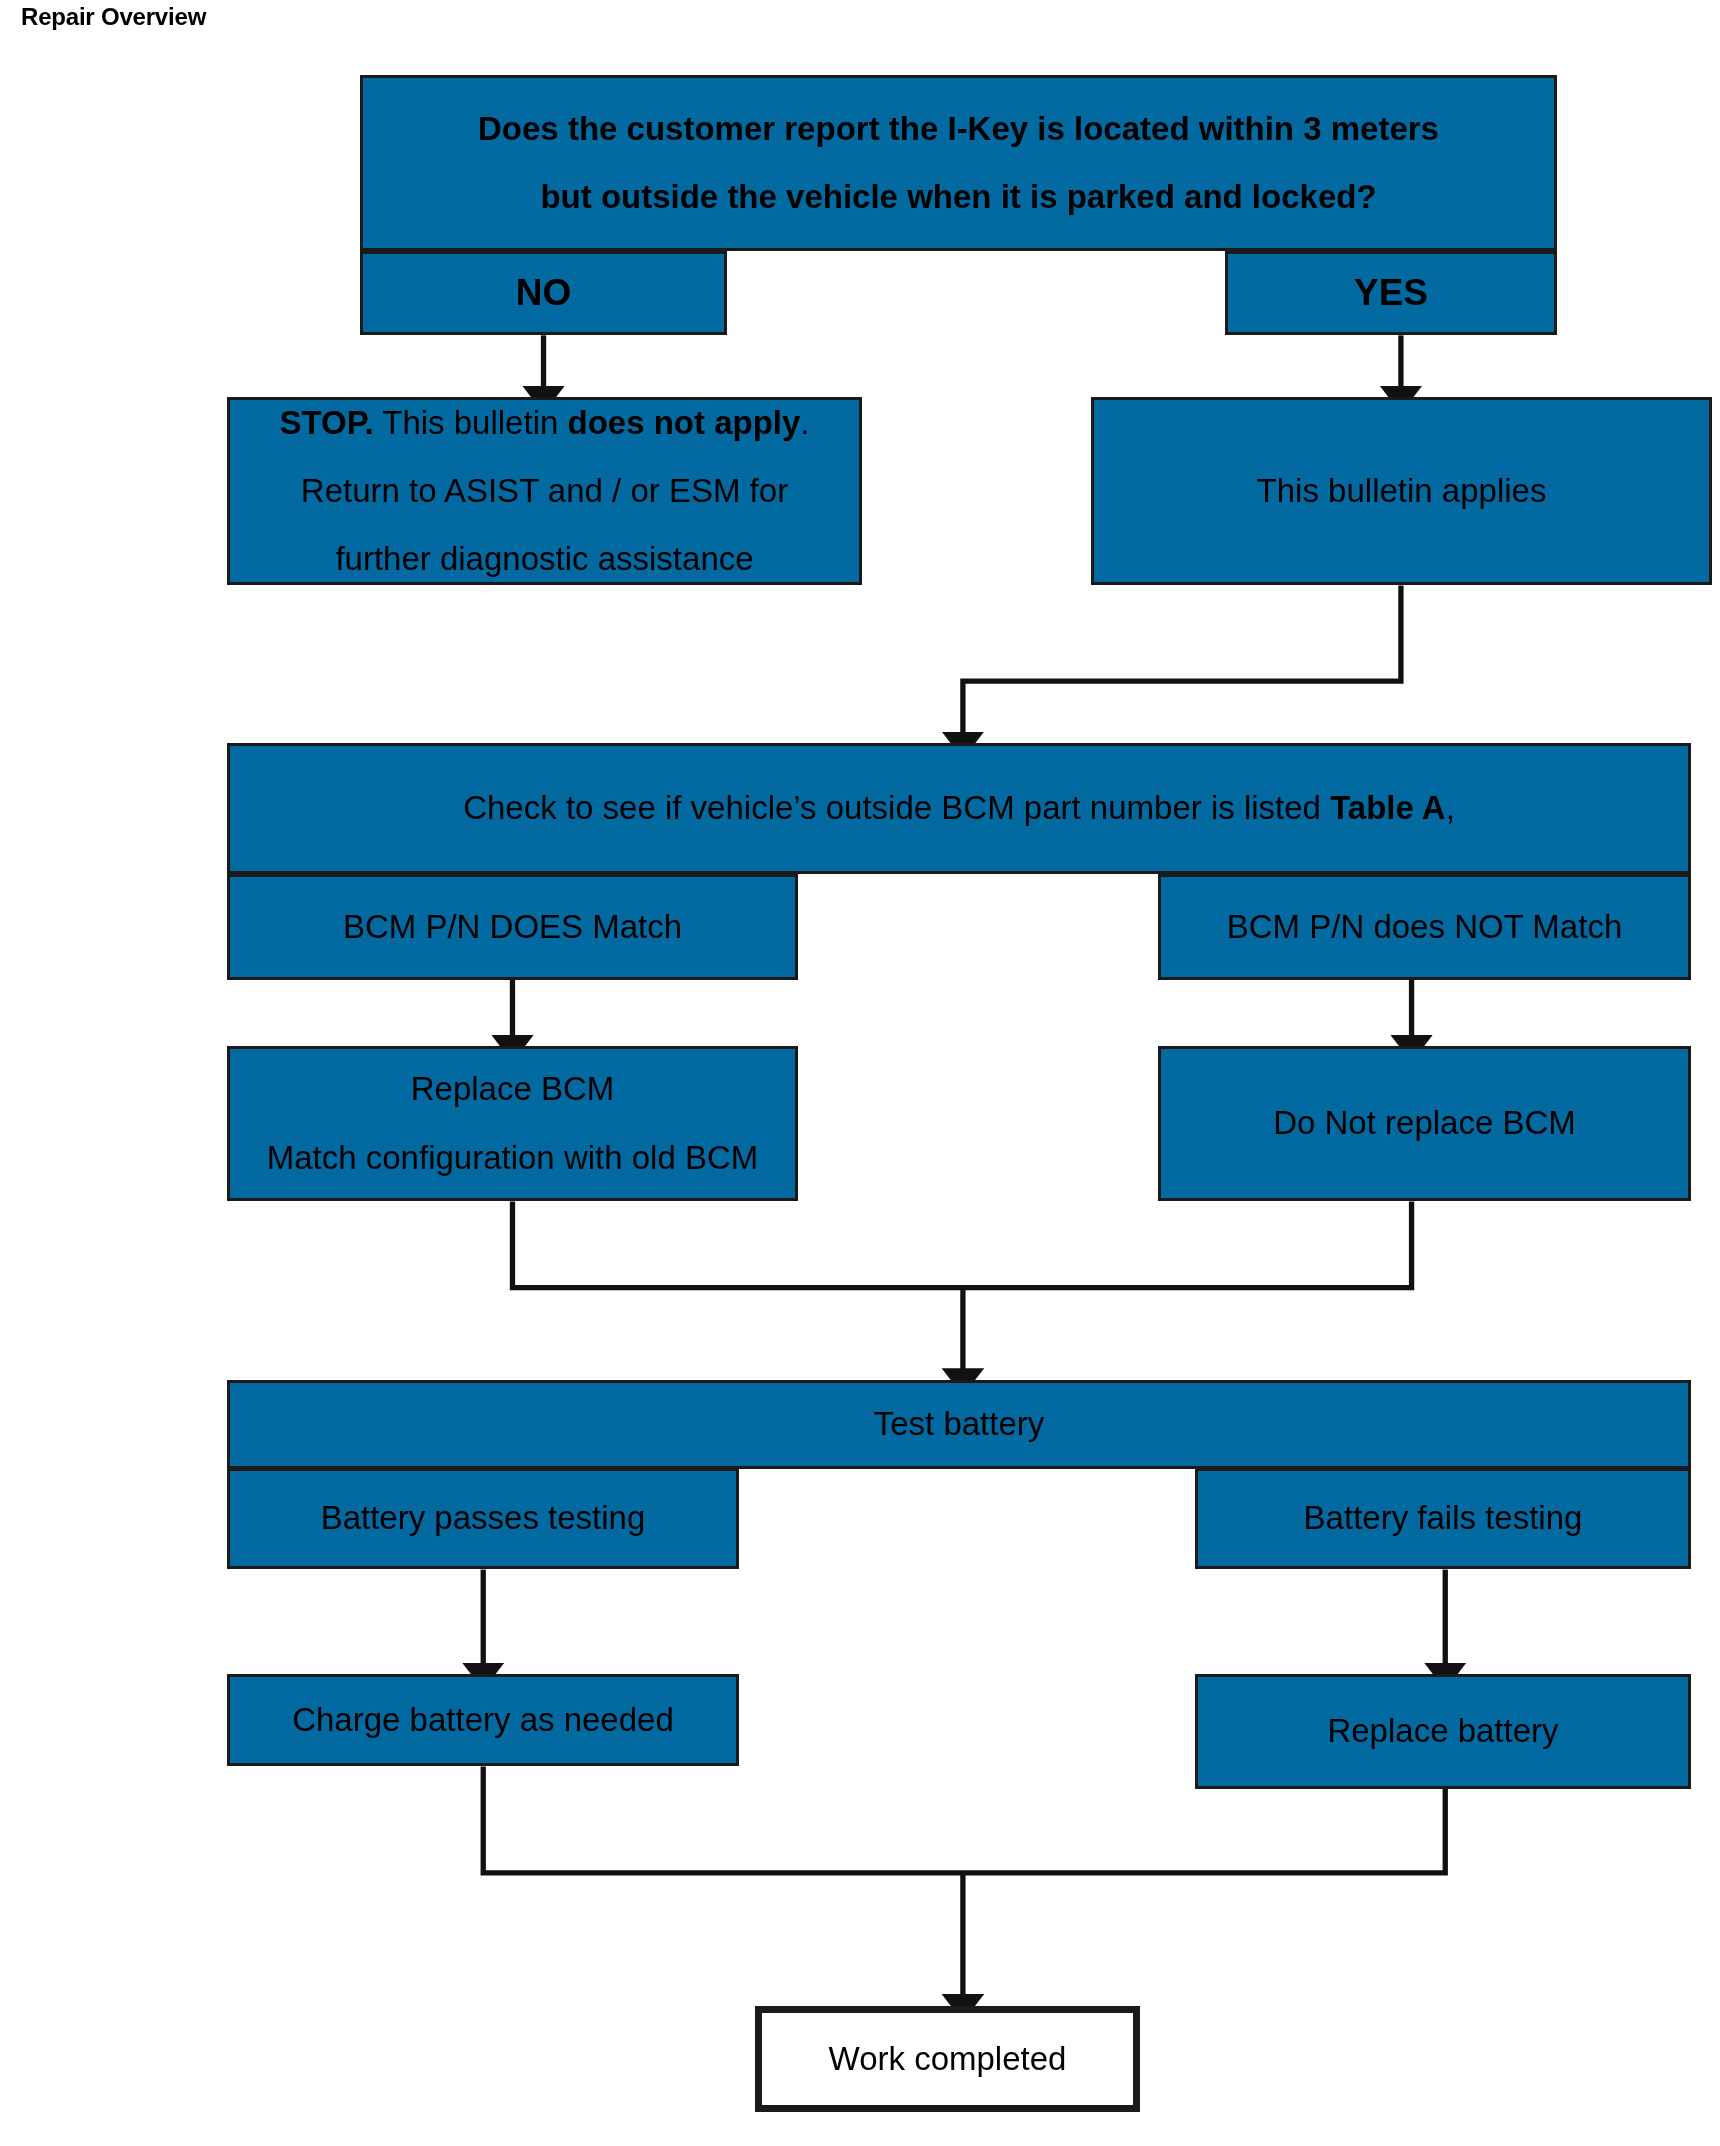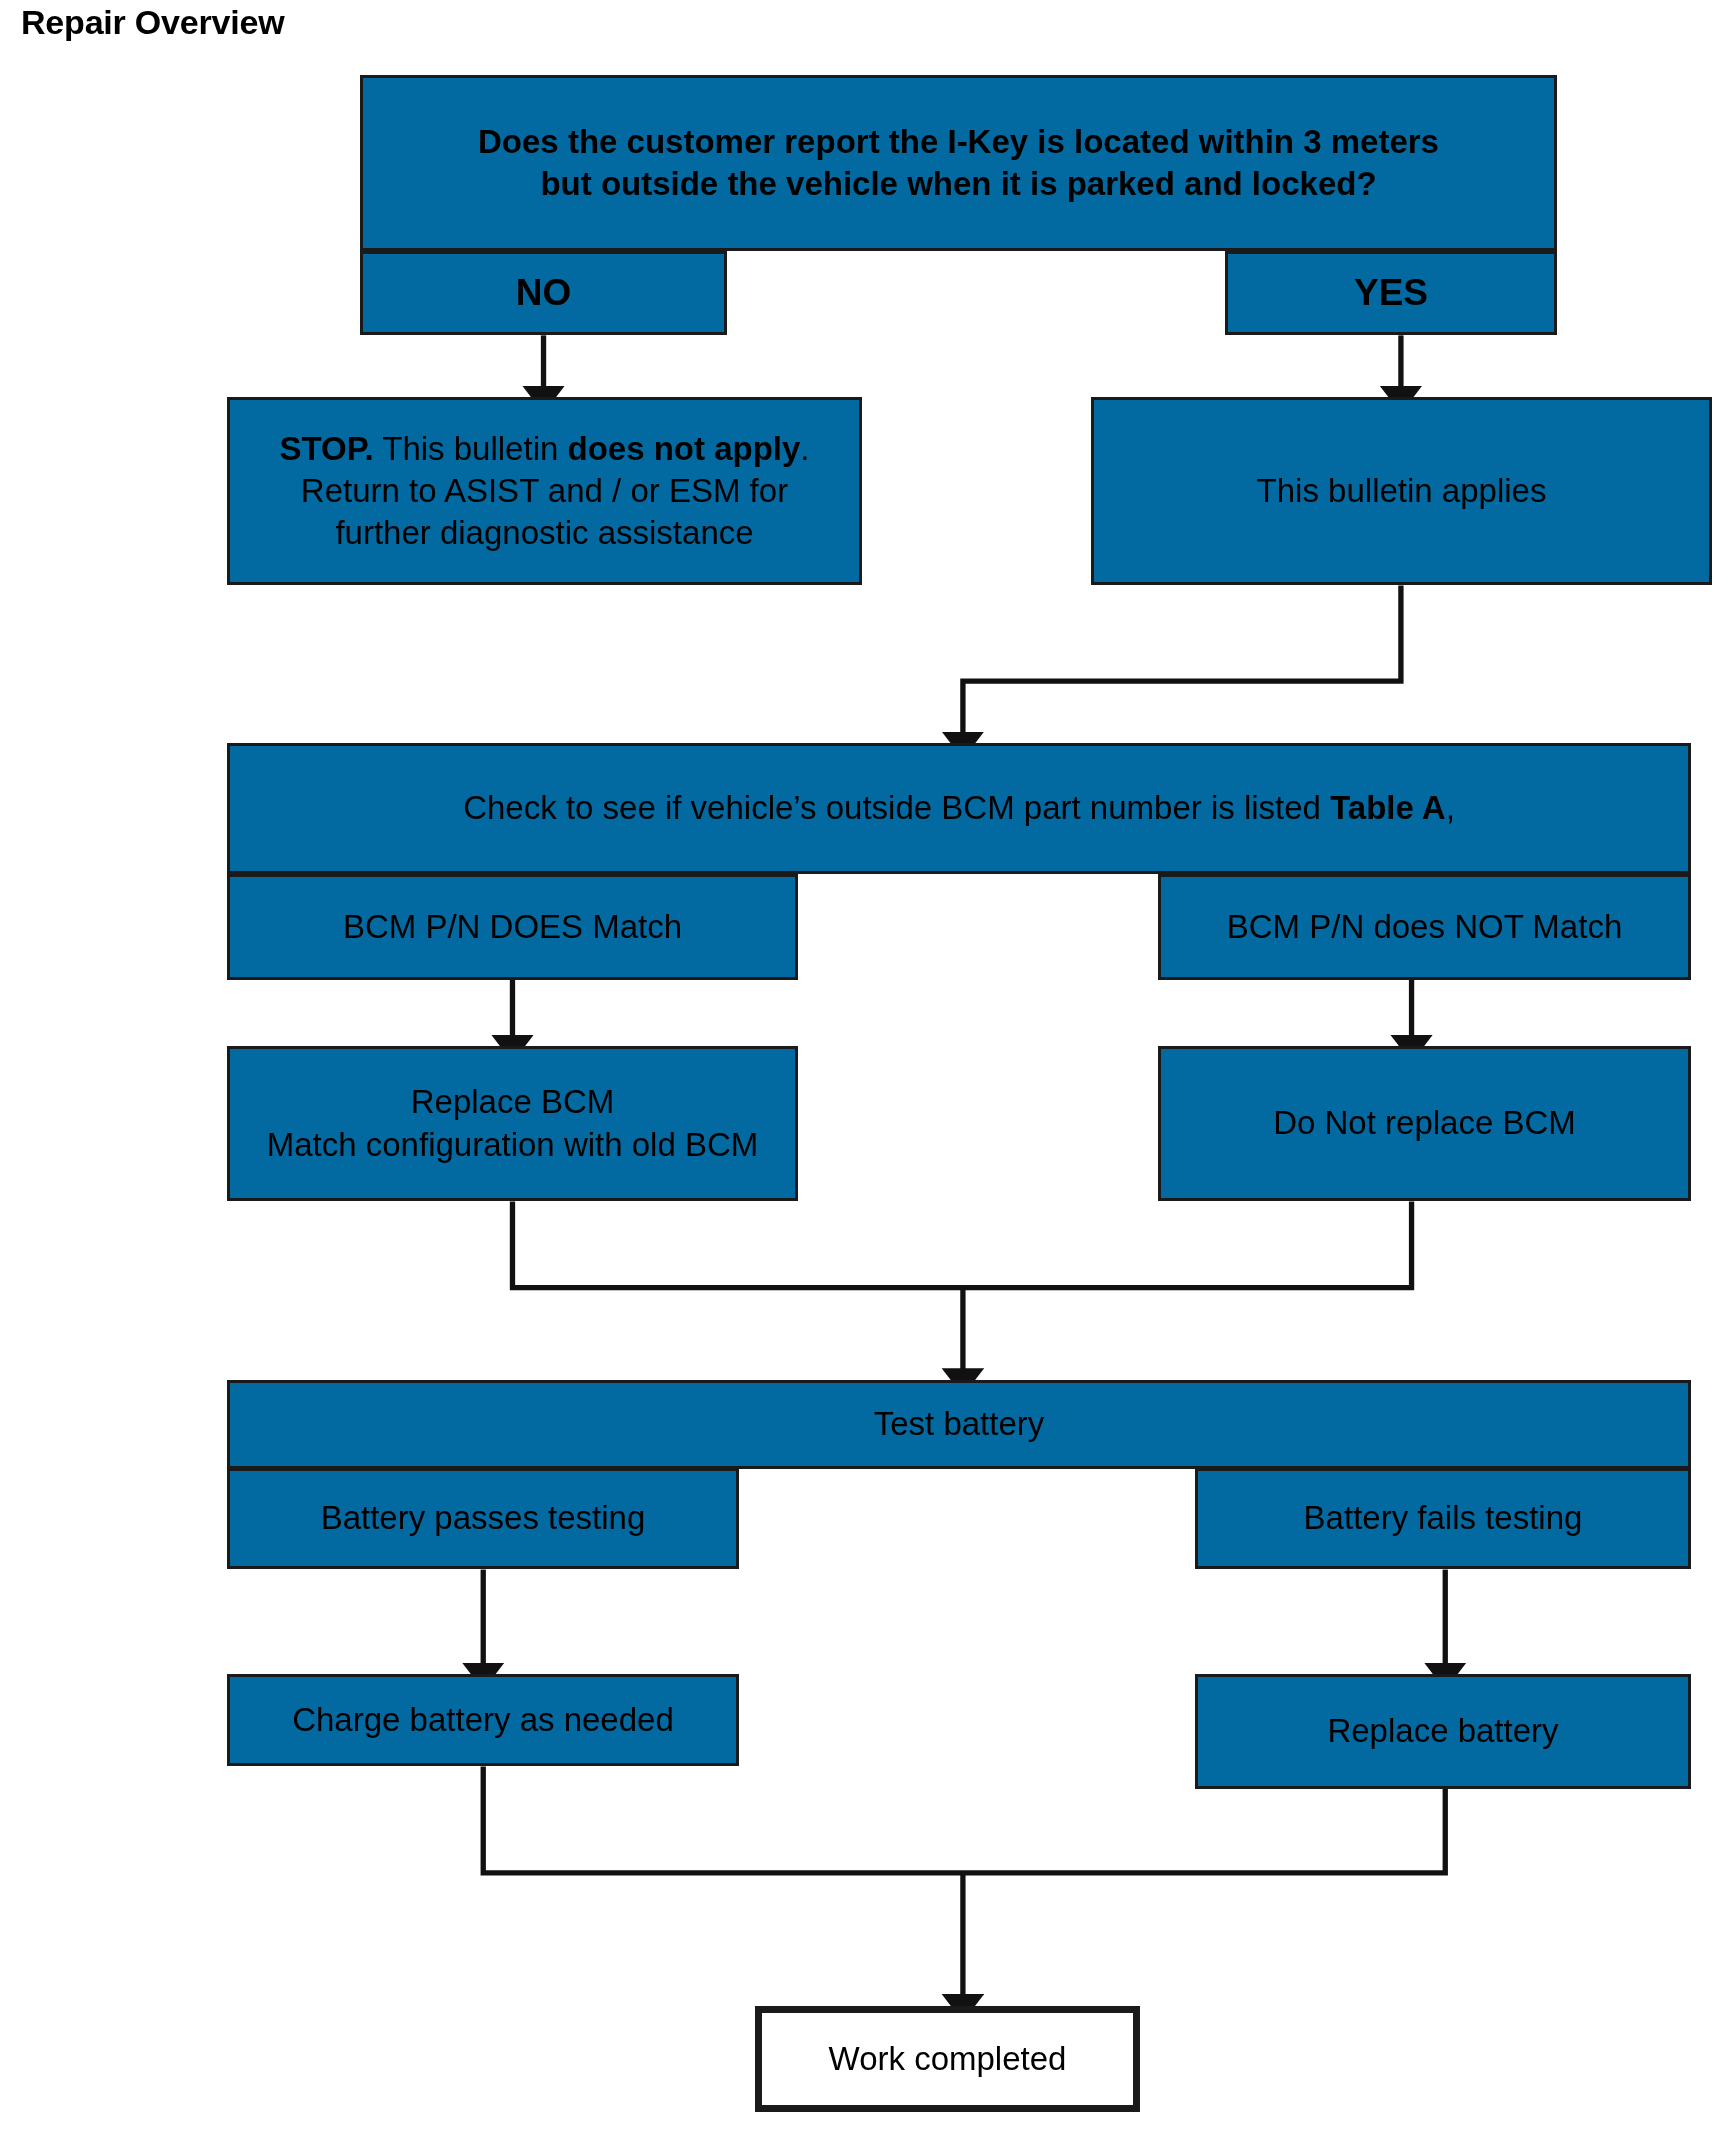--- a/index.html
+++ b/index.html
@@ -23,21 +23,21 @@
     position: absolute;
     left: 0;
     top: 0;
     width: 1721px;
     height: 2147px;
     pointer-events: none;
   }
 
   .page-title {
     position: absolute;
-    font-size: 34px;
+    font-size: 24px;
     font-weight: bold;
     letter-spacing: -0.2px;
     line-height: 1.1;
     white-space: nowrap;
   }
 
   .node {
     position: absolute;
     box-sizing: border-box;
     border: 3.5px solid #1a1a1a;
@@ -54,20 +54,21 @@
   .node.bold {
     font-weight: bold;
   }
   .node .txt {
     display: block;
     width: 100%;
   }
   .node .line2 {
     display: block;
     width: 100%;
+    margin-top: 26px;
   }
 
   
   .node.header-band {
     border-bottom-width: 3.5px;
   }
 
   
   .node.terminal {
     border: 4.4px solid #1a1a1a;

